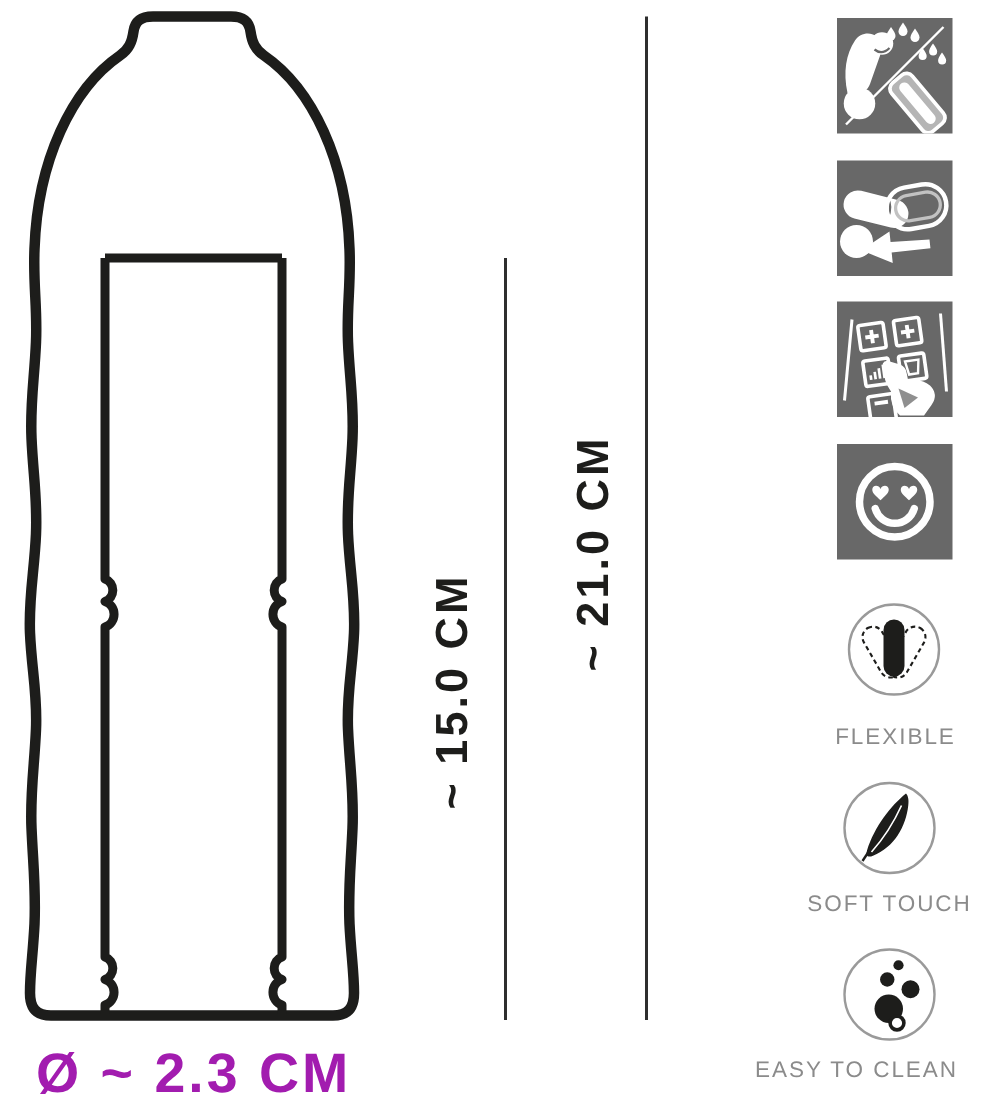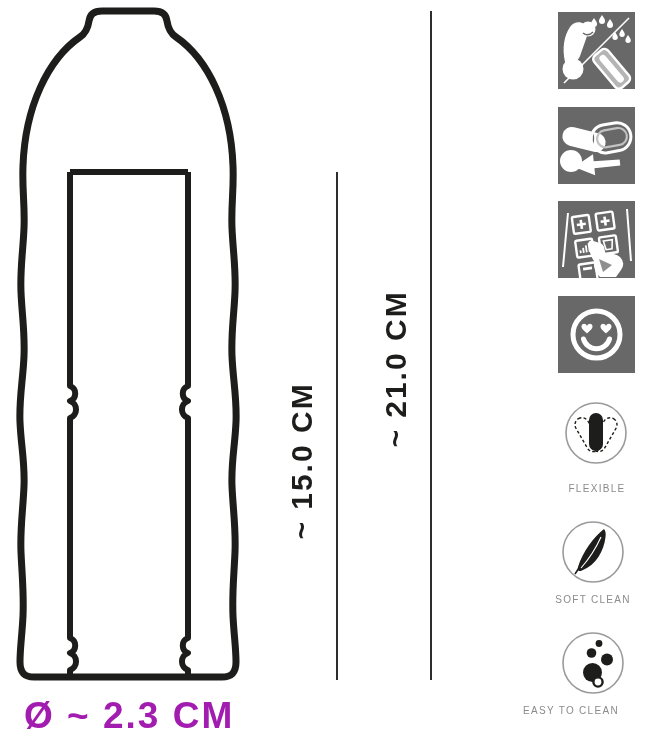--- a/index.html
+++ b/index.html
@@ -16,21 +16,21 @@
   .diameter-label { position:absolute; left:24px; top:695px; color:#a21caf;
                     font-weight:bold; font-size:37px; letter-spacing:2px;
                     white-space:nowrap; }
 
   
   .tile { position:absolute; left:558px; width:77px; height:77px; background:#686868; }
   .tile svg { display:block; }
 
   .feature { position:absolute; text-align:center; }
   .feature svg { display:block; margin:0 auto; }
-  .feature-label { position:absolute; color:#8b8b8b; font-size:10px;
+  .feature-label { position:absolute; color:#8b8b8b; font-size:15px;
                    letter-spacing:1.3px; font-weight:500; text-align:center;
                    white-space:nowrap; transform:translateX(-50%); }
 </style>
 </head>
 <body>
 
 <div class="canvas">
 
   <svg class="drawing-svg" width="460" height="740" viewBox="0 0 460 740">
 
@@ -149,21 +149,21 @@
   <div class="feature-label" style="left:597px; top:483px;">FLEXIBLE</div>
 
   <div class="feature" style="left:558px; top:517px;">
     <svg width="70" height="70" viewBox="0 0 70 70">
       <circle cx="35" cy="35" r="30" fill="#ffffff" stroke="#9a9a9a" stroke-width="1.6"></circle>
       <path d="M46 12 C36 20 25 34 20 50 C19 53.5 20.5 55 24 53.5 C38 48 46 34 47.5 20 C48 16.5 47.5 13.5 46 12 Z" fill="#1d1d1b"></path>
       <line x1="17" y1="57" x2="42" y2="19" stroke="#1d1d1b" stroke-width="1.6"></line>
       <path d="M23 51 C31 42 38 31 43 20" stroke="#ffffff" stroke-width="1.1" fill="none"></path>
     </svg>
   </div>
-  <div class="feature-label" style="left:593px; top:594px;">SOFT CLEAN</div>
+  <div class="feature-label" style="left:593px; top:594px;">SOFT TOUCH</div>
 
   <div class="feature" style="left:558px; top:628px;">
     <svg width="70" height="70" viewBox="0 0 70 70">
       <circle cx="35" cy="35" r="30" fill="#ffffff" stroke="#9a9a9a" stroke-width="1.6"></circle>
       <g fill="#1d1d1b">
         <circle cx="41" cy="15.5" r="3.4"></circle>
         <circle cx="33.5" cy="25" r="4.8"></circle>
         <circle cx="49" cy="31.5" r="6"></circle>
         <circle cx="34.5" cy="44.5" r="9.5"></circle>
       </g>

